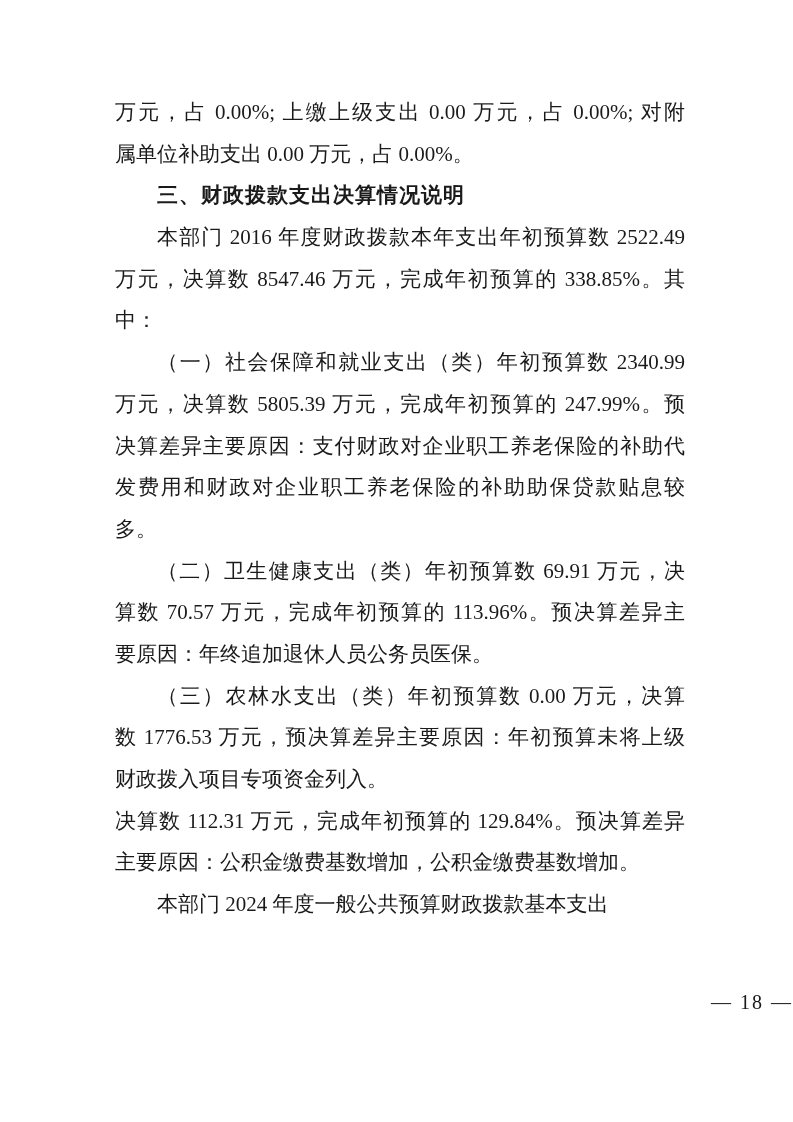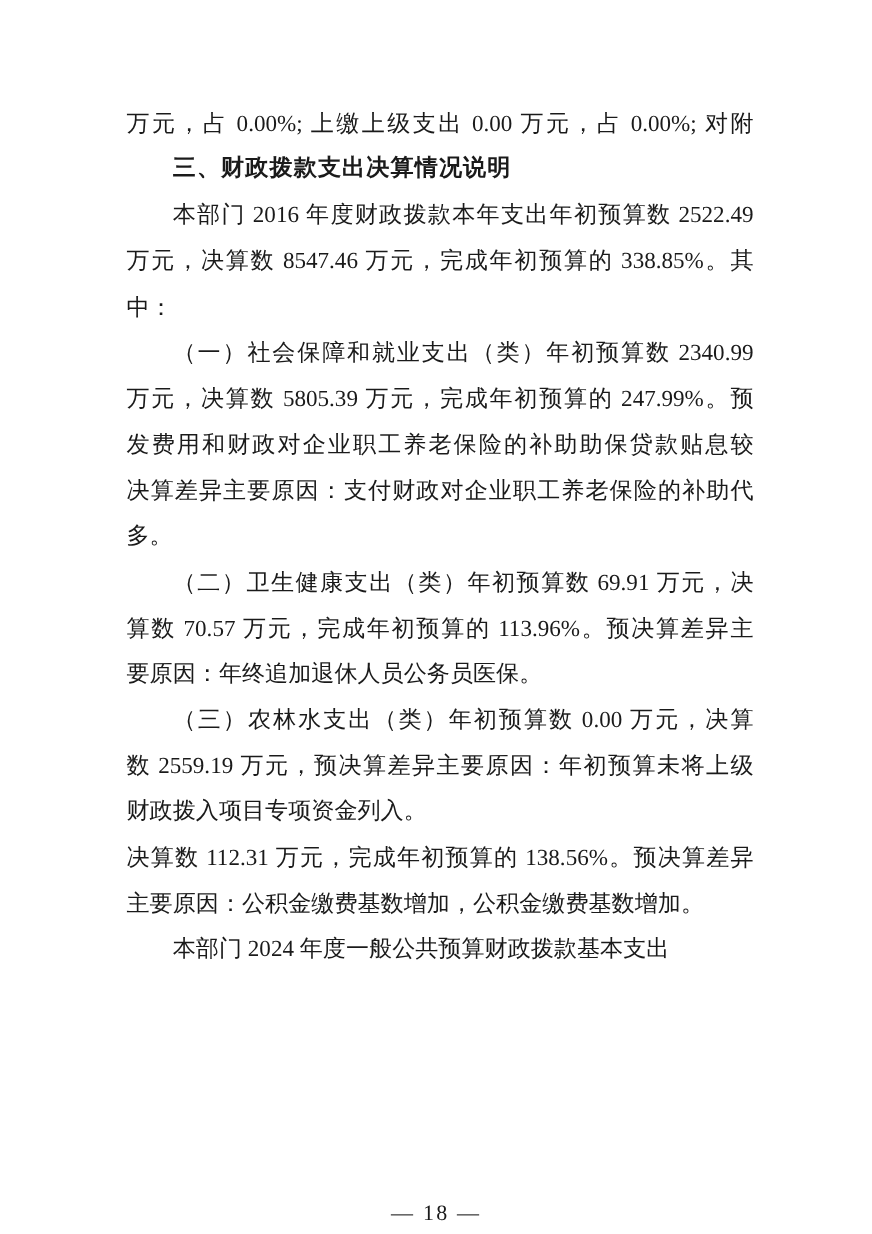--- a/index.html
+++ b/index.html
@@ -28,57 +28,58 @@
   }
   
   .j {
     text-align:justify;
     text-align-last:justify;
   }
   
   .in { text-indent:42px; }
   
   .h {
-    font-family:Liberation Mono, monospace;
+    font-family:Liberation Serif, serif;
     font-weight:700;
     letter-spacing:1px;
   }
   .footer {
     position:absolute;
-    left:0; top:1088px;
+    left:0; top:987px;
     width:100%;
-    text-align:center;
+    text-align:right;
     font-size:20px;
     line-height:30px;
     color: var(--text-color);
     letter-spacing:2px;
   }
 </style>
 </head>
 <body>
 
 <div class="page">
   <div class="content">
     <div class="ln j">万元，占 0.00%; 上缴上级支出 0.00 万元，占 0.00%; 对附</div>
+    <div class="ln">属单位补助支出 0.00 万元，占 0.00%。</div>
     <div class="ln h in">三、财政拨款支出决算情况说明</div>
     <div class="ln in j">本部门 2016 年度财政拨款本年支出年初预算数 2522.49</div>
     <div class="ln j">万元，决算数 8547.46 万元，完成年初预算的 338.85%。其</div>
     <div class="ln">中：</div>
     <div class="ln in j">（一）社会保障和就业支出（类）年初预算数 2340.99</div>
     <div class="ln j">万元，决算数 5805.39 万元，完成年初预算的 247.99%。预</div>
+    <div class="ln j">决算差异主要原因：支付财政对企业职工养老保险的补助代</div>
     <div class="ln j">发费用和财政对企业职工养老保险的补助助保贷款贴息较</div>
-    <div class="ln j">决算差异主要原因：支付财政对企业职工养老保险的补助代</div>
     <div class="ln">多。</div>
     <div class="ln in j">（二）卫生健康支出（类）年初预算数 69.91 万元，决</div>
     <div class="ln j">算数 70.57 万元，完成年初预算的 113.96%。预决算差异主</div>
     <div class="ln">要原因：年终追加退休人员公务员医保。</div>
     <div class="ln in j">（三）农林水支出（类）年初预算数 0.00 万元，决算</div>
-    <div class="ln j">数 2559.19 万元，预决算差异主要原因：年初预算未将上级</div>
+    <div class="ln j">数 1776.53 万元，预决算差异主要原因：年初预算未将上级</div>
     <div class="ln">财政拨入项目专项资金列入。</div>
-    <div class="ln j">决算数 112.31 万元，完成年初预算的 138.56%。预决算差异</div>
+    <div class="ln j">决算数 112.31 万元，完成年初预算的 129.84%。预决算差异</div>
     <div class="ln">主要原因：公积金缴费基数增加，公积金缴费基数增加。</div>
     <div class="ln in">本部门 2024 年度一般公共预算财政拨款基本支出</div>
   </div>
 
   <div class="footer">
     <span>— 18 —</span>
   </div>
 </div>
 
 </body></html>

